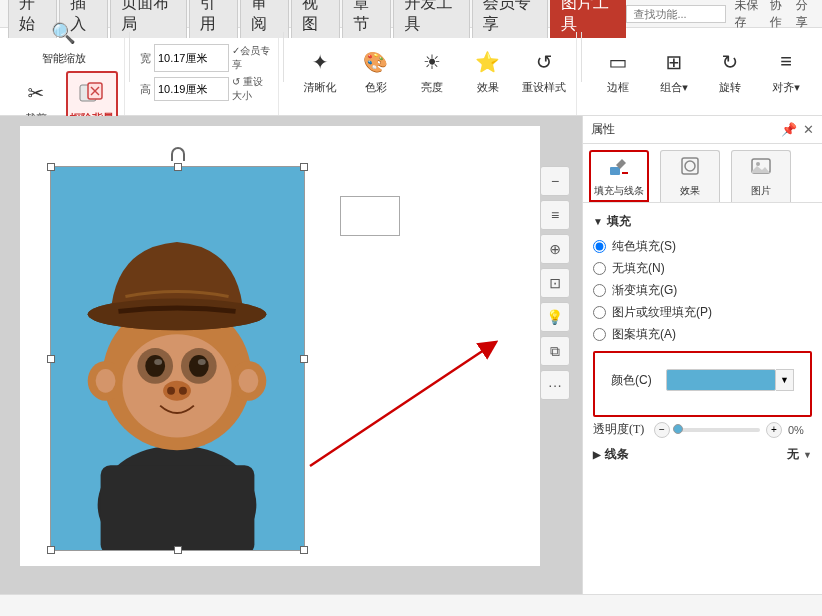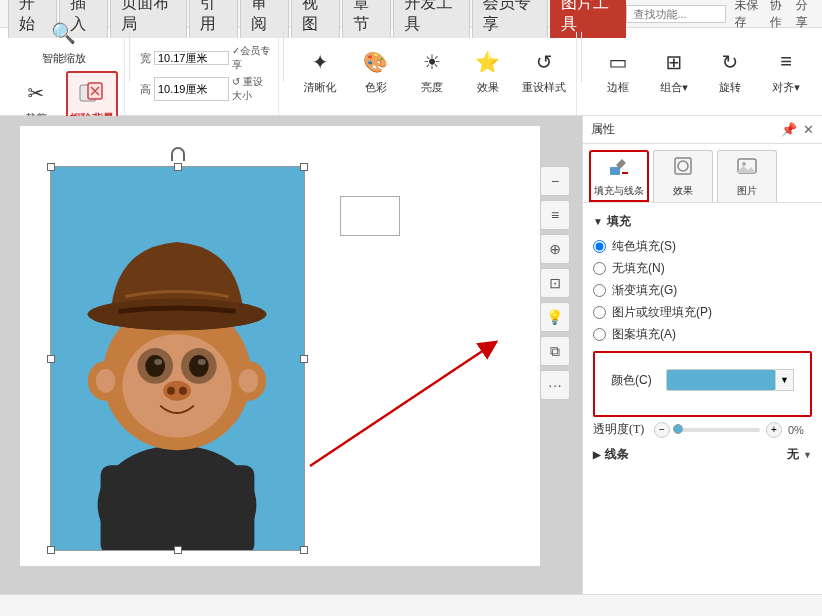--- a/index.html
+++ b/index.html
@@ -224,21 +224,21 @@
     }
     .panel-header-title { flex: 1; }
     .panel-header-icons { display: flex; gap: 6px; }
     .panel-header-icon { cursor: pointer; font-size: 13px; color: #666; }
 
     
     .panel-tabs {
       display: flex;
       border-bottom: 1px solid #ddd;
       padding: 6px 6px 0 6px;
-      gap: 4px;
+      gap: 11px;
     }
     .panel-tab {
       display: flex;
       flex-direction: column;
       align-items: center;
       justify-content: center;
       width: 60px;
       height: 52px;
       cursor: pointer;
       border: 1px solid #ccc;
@@ -460,21 +460,21 @@
       </div>
     </div>
   </div>
 
   <div class="divider-line"></div>
 
   <div class="ribbon-group">
     <div class="ribbon-input-group">
       <div class="ribbon-input-row">
         <label>宽</label>
-        <input type="text" style="width: 75px; height: 14px; border: 1px solid rgb(204, 204, 204); padding: 1px 3px; font-size: 11px;" value="10.17厘米">
+        <input type="text" style="width: 75px; height: 28px; border: 1px solid rgb(204, 204, 204); padding: 1px 3px; font-size: 11px;" value="10.17厘米">
         <label style="font-size:10px;color:#555;">✓会员专享</label>
       </div>
       <div class="ribbon-input-row">
         <label>高</label>
         <input type="text" style="width: 75px; height: 18px; border: 1px solid rgb(204, 204, 204); padding: 11px 3px; font-size: 11px;" value="10.19厘米">
         <label style="font-size:10px;color:#555;">↺ 重设大小</label>
       </div>
     </div>
   </div>
 

